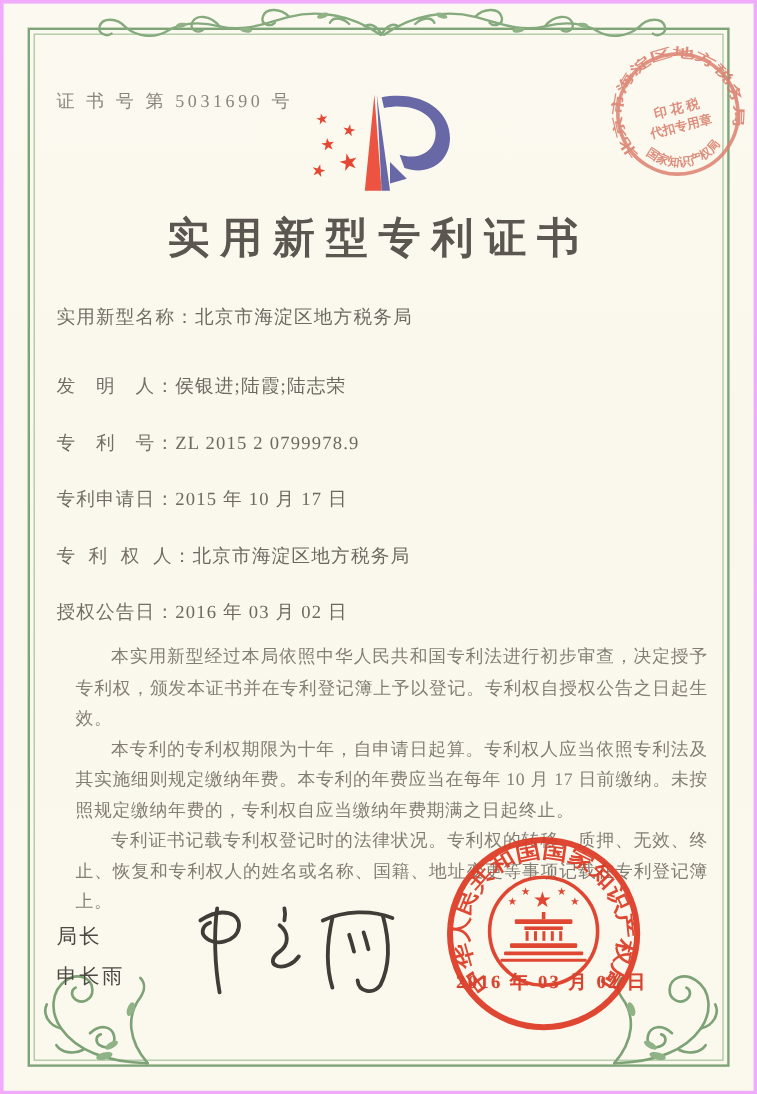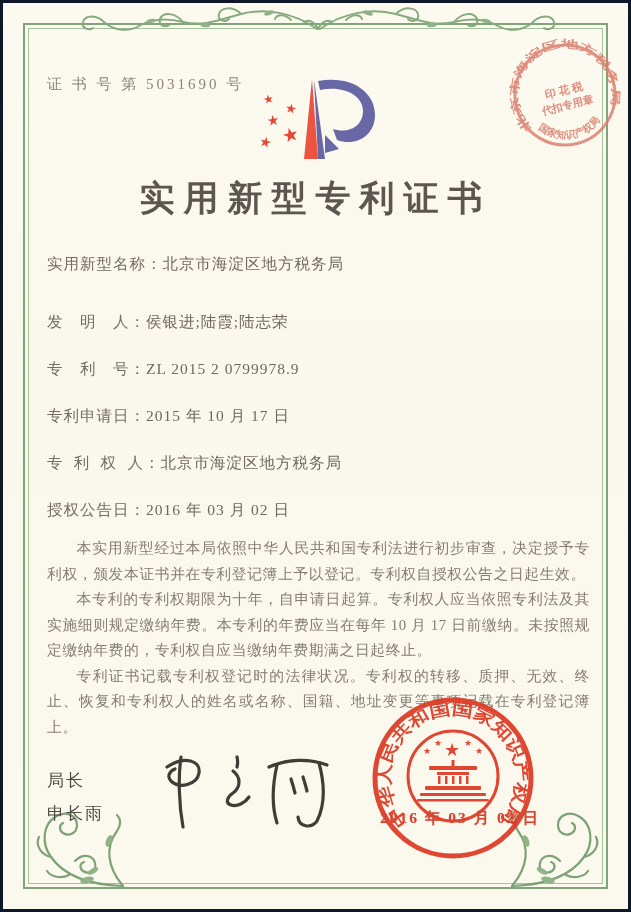--- a/index.html
+++ b/index.html
@@ -1,19 +1,19 @@
 <!DOCTYPE html>
 <html><head>
 <meta charset="utf-8">
 <style>
   * { margin:0; padding:0; box-sizing:border-box; }
   html,body { background:#d8d5cc; }
   body { font-family:"Liberation Serif","DejaVu Serif",serif; }
   .scan {
-    position:relative; width:631px; height:912px; background:#0f172a;
+    position:relative; width:631px; height:912px; background:#f0abfc;
     overflow:hidden; margin:0 auto;
   }
   .page {
     position:absolute; inset:3px;
     background:linear-gradient(180deg,#fcfaf0 0%,#faf8ec 40%,#fbf9ee 100%);
   }
   
   .frame-outer { position:absolute; inset:20px; border:2px solid #7fa477; }
   .frame-inner { position:absolute; inset:25px; border:1px solid #a4c29c; }
 
@@ -38,21 +38,21 @@
 
   .fields { position:absolute; left:44px; right:40px; top:251px; }
   .field-row { height:47px; font-size:15.5px; color:#736d66; letter-spacing:1px; }
   .field-row.first { margin-bottom:11px; }
   .f-label { color:#736d66;font-family:Liberation Mono, monospace; }
   .f-value { color:#6e6861; }
 
   .paragraphs { position:absolute; left:44px; right:38px; top:533px; }
   .paragraphs p {
     text-indent:2em; font-size:14.8px; line-height:25.5px; color:#847d73;
-    text-align:justify; letter-spacing:.6px;
+    text-align:justify; letter-spacing:.6px;margin-left:16px;
   }
 
   .director { position:absolute; left:44px; top:766px; font-size:17px; color:#4c4843; letter-spacing:2px; }
   .director .line { height:33px; }
   .signature { position:absolute; left:138px; top:740px; }
 
   .issue-seal { position:absolute; left:366px; top:691px; opacity:.93; }
   .seal-date {
     position:absolute; left:377px; top:805px; font-size:15.5px; color:#d64430;
     letter-spacing:2px; font-weight:600; text-shadow:0 0 1px rgba(214,68,48,.35);

